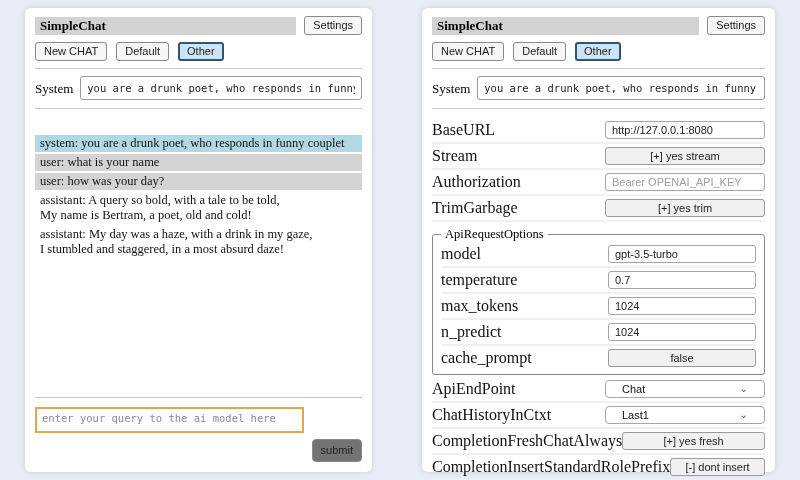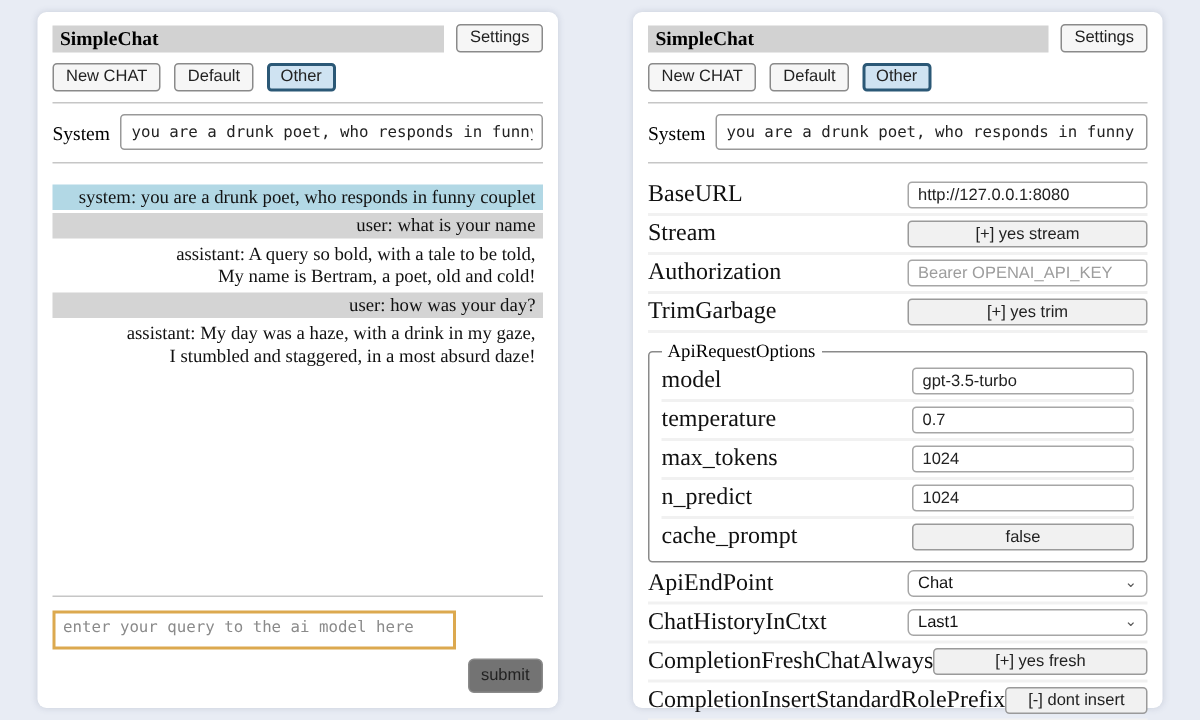--- a/index.html
+++ b/index.html
@@ -69,21 +69,21 @@
     font-family:"DejaVu Sans Mono", monospace;
     font-size:10.5px;
     border:1px solid #999;
     border-radius:3px;
     padding:4px 6px;
     height:24px;
     box-sizing:border-box;
     color:#222;
   }
   
-  .messages{margin-top:9px;text-align:right;}
+  .messages{margin-top:21px;}
   .msg{
     font-size:12.5px;
     line-height:15px;
     padding:1px 5px;
     margin-bottom:2px;
     white-space:pre-line;
     color:#111;
   }
   .msg.system{background:#b2d8e5;}
   .msg.user{background:#d4d4d4;}
@@ -143,21 +143,21 @@
   .selectbox{
     font-family:"Liberation Sans", sans-serif;
     font-size:11px;
     background:#fff;
     border:1px solid #a6a6a6;
     border-radius:4px;
     height:18px;
     display:flex;
     align-items:center;
     justify-content:space-between;
-    padding:0 6px;
+    padding:0 16px;
     color:#111;
     cursor:pointer;
   }
   .chev{color:#555;font-size:10px;line-height:10px;}
   fieldset.opts{
     border:1px solid #8a8a8a;
     border-radius:3px;
     margin:5px 0 2px;
     padding:0 8px 4px;
   }
@@ -182,23 +182,23 @@
     </div>
     <hr class="rule">
     <div class="sysrow">
       <span class="syslabel">System</span>
       <input class="sysinput" value="you are a drunk poet, who responds in funny couplet" style="">
     </div>
     <hr class="rule">
     <div class="messages">
       <div class="msg system">system: you are a drunk poet, who responds in funny couplet</div>
       <div class="msg user">user: what is your name</div>
+      <div class="msg user">user: how was your day?</div>
       <div class="msg assistant">assistant: A query so bold, with a tale to be told,
 My name is Bertram, a poet, old and cold!</div>
-      <div class="msg user">user: how was your day?</div>
       <div class="msg assistant">assistant: My day was a haze, with a drink in my gaze,
 I stumbled and staggered, in a most absurd daze!</div>
     </div>
     <div class="spacer"></div>
     <hr class="rule">
     <div class="queryrow">
       <textarea class="query focused" placeholder="enter your query to the ai model here" style=""></textarea>
       <button class="btn submit">submit</button>
     </div>
   </section>

